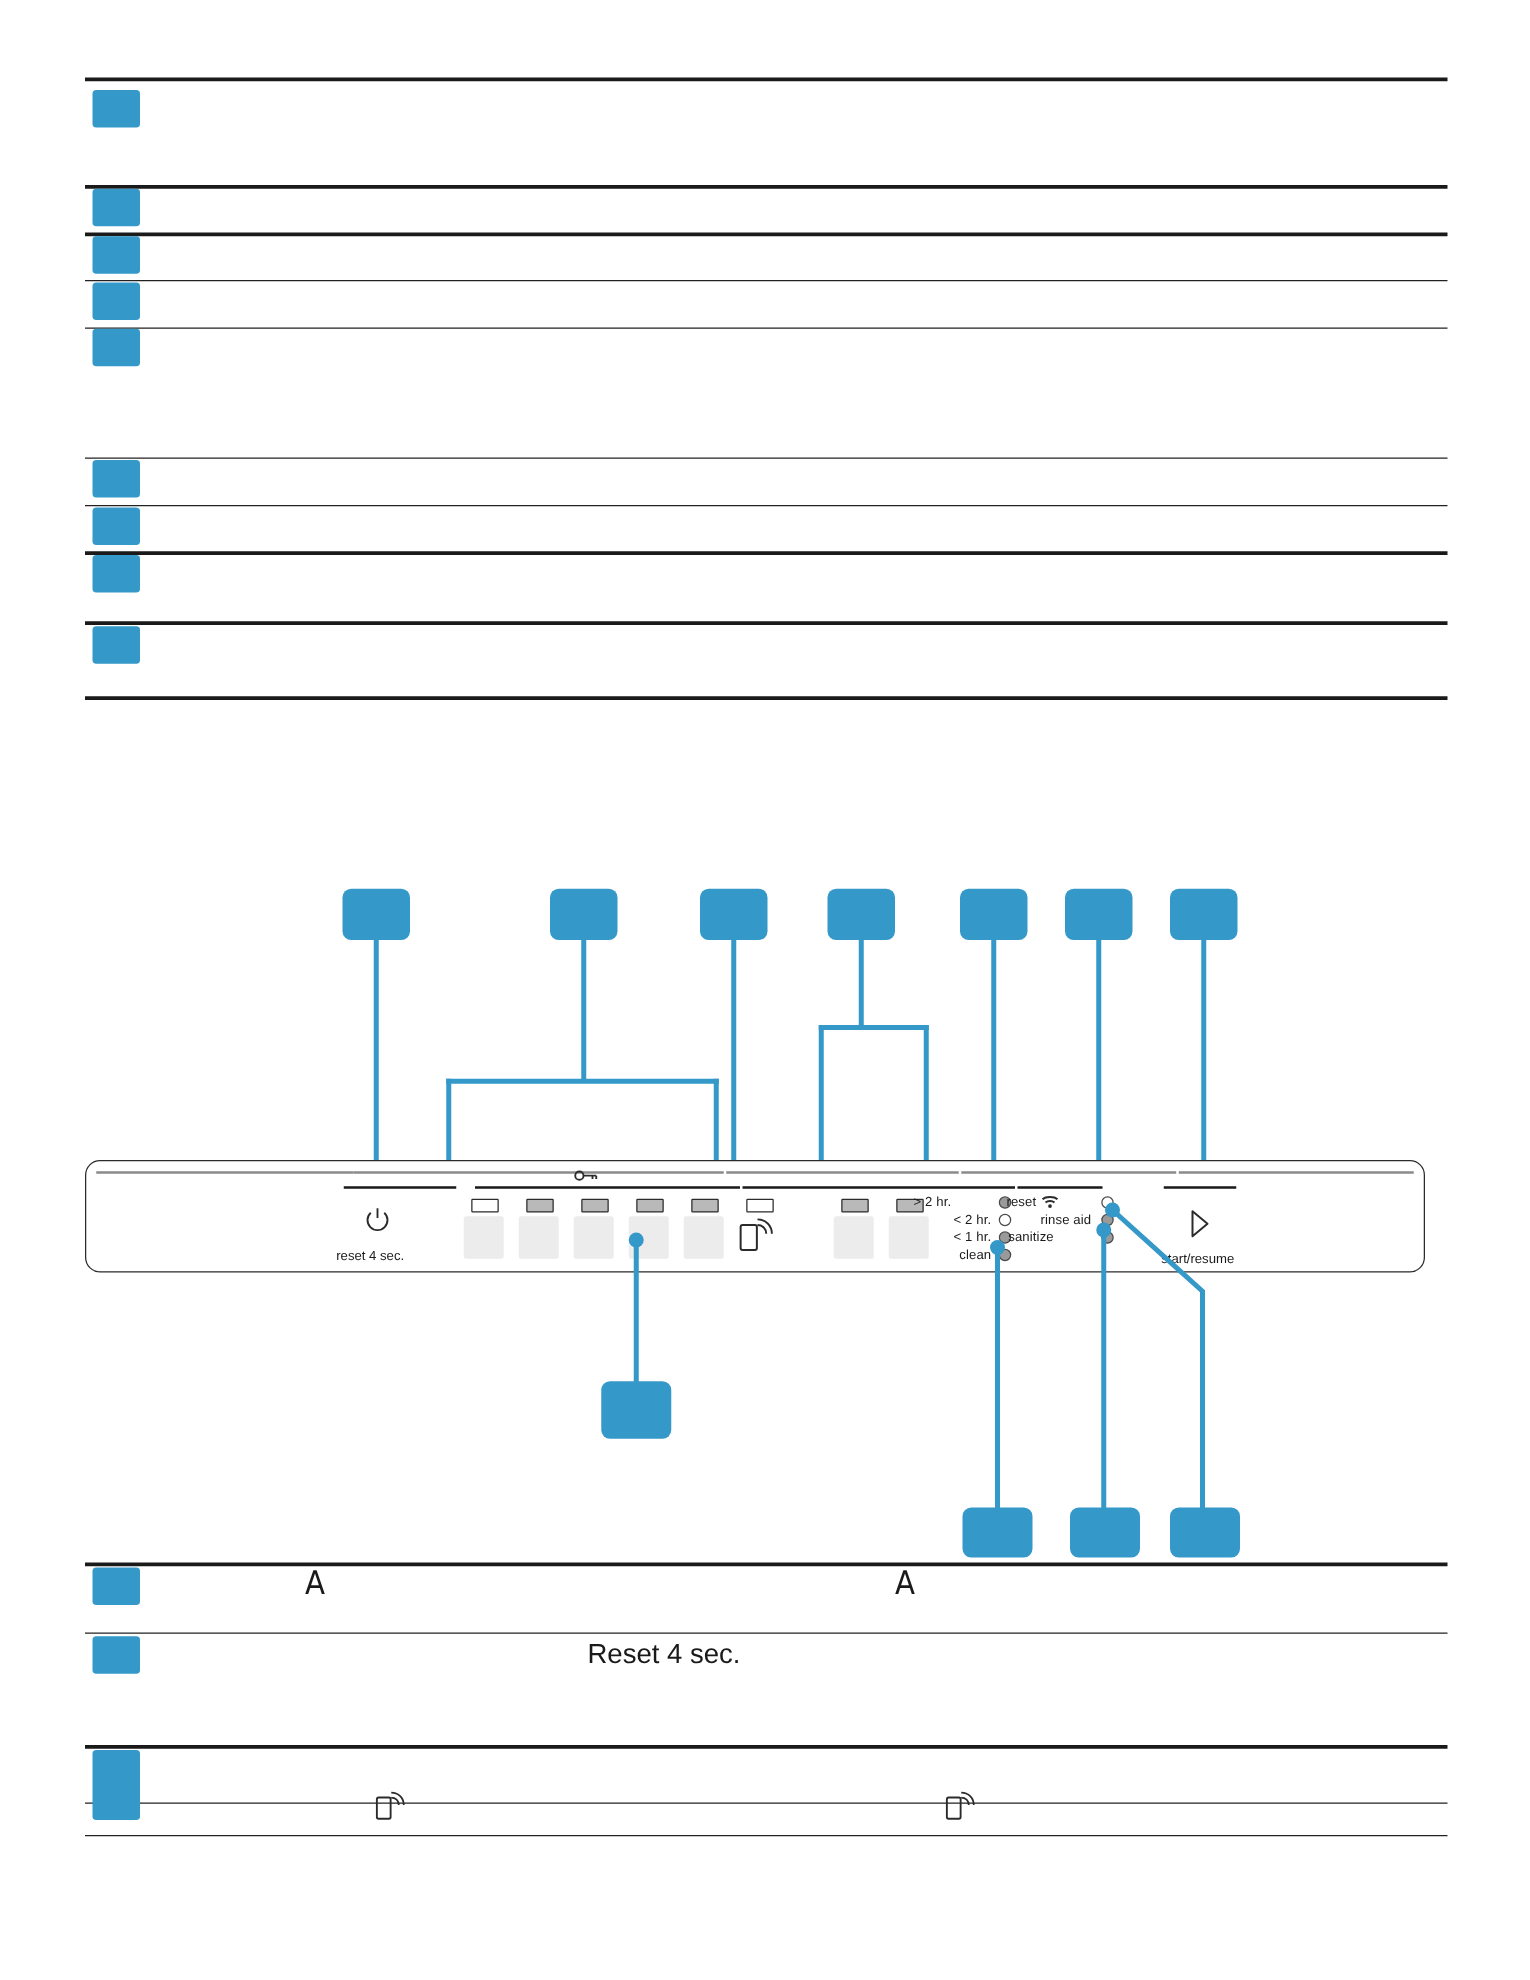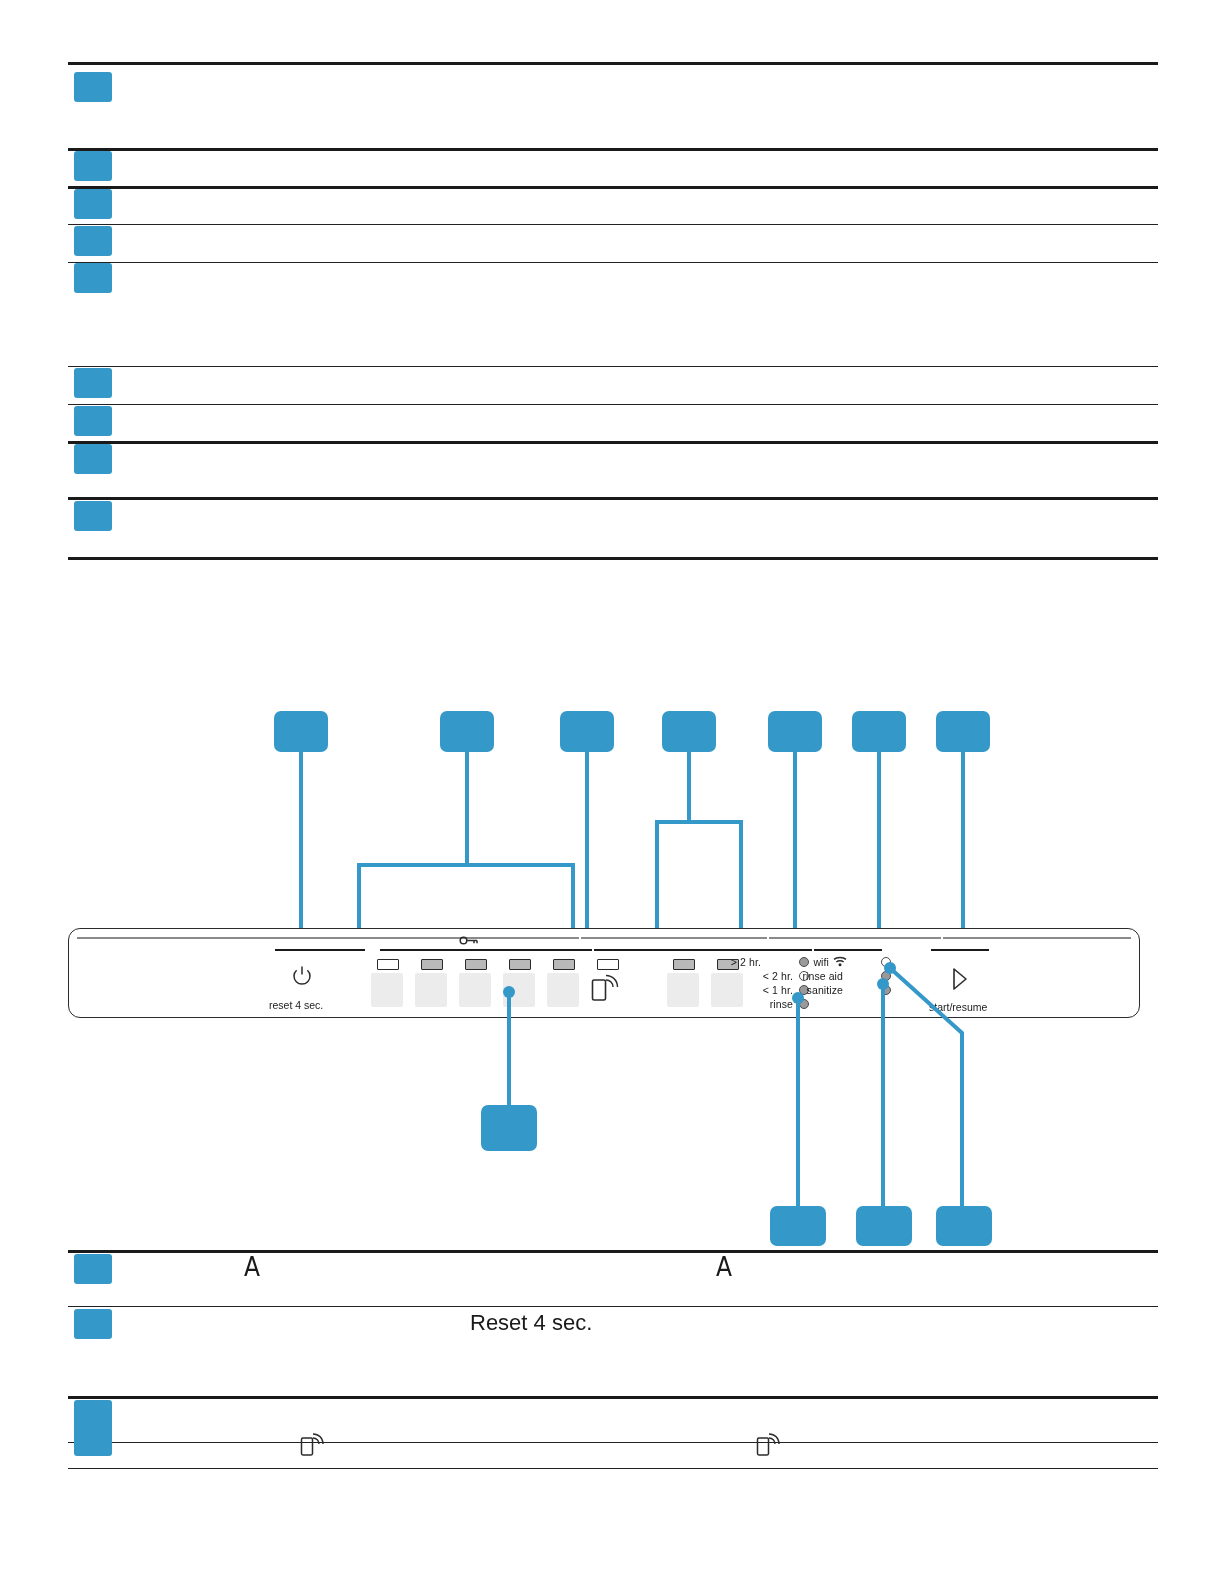--- a/index.html
+++ b/index.html
@@ -199,34 +199,34 @@
 
     <div class="statlabel" style="left:630px;top:28px;width:62px">&gt; 2 hr.</div>
     <div class="statdot" style="left:730px;top:28px"></div>
 
     <div class="statlabel" style="left:662px;top:42px;width:62px">&lt; 2 hr.</div>
     <div class="statdot hollow" style="left:730px;top:42px"></div>
 
     <div class="statlabel" style="left:662px;top:56px;width:62px">&lt; 1 hr.</div>
     <div class="statdot" style="left:730px;top:56px"></div>
 
-    <div class="statlabel" style="left:662px;top:70px;width:62px">rinse</div>
+    <div class="statlabel" style="left:662px;top:70px;width:62px">clean</div>
     <div class="statdot" style="left:730px;top:70px"></div>
 
-    <div class="statlabel" style="left:700px;top:28px;width:60px">wifi</div>
+    <div class="statlabel" style="left:700px;top:28px;width:60px">reset</div>
     <div class="abs" style="left:764px;top:27px">
       <svg width="14" height="11" viewBox="0 0 14 11">
         <path d="M1 3.4 C3.6 1 10.4 1 13 3.4" fill="none" stroke="#2b2b2b" stroke-width="1.5"></path>
         <path d="M3.4 6 C5.2 4.4 8.8 4.4 10.6 6" fill="none" stroke="#2b2b2b" stroke-width="1.5"></path>
         <circle cx="7" cy="8.8" r="1.5" fill="#2b2b2b"></circle>
       </svg>
     </div>
     <div class="statdot hollow" style="left:812px;top:28px"></div>
 
-    <div class="statlabel" style="left:690px;top:42px;width:84px">rinse aid</div>
+    <div class="statlabel" style="left:720px;top:42px;width:84px">rinse aid</div>
     <div class="statdot" style="left:812px;top:42px"></div>
 
     <div class="statlabel" style="left:690px;top:56px;width:84px">sanitize</div>
     <div class="statdot" style="left:812px;top:56px"></div>
 
     <div class="abs" style="left:882px;top:38px">
       <svg width="18" height="24" viewBox="0 0 18 24">
         <path d="M3 2 L15 12 L3 22 Z" fill="none" stroke="#2b2b2b" stroke-width="1.6" stroke-linejoin="round"></path>
       </svg>
     </div>

